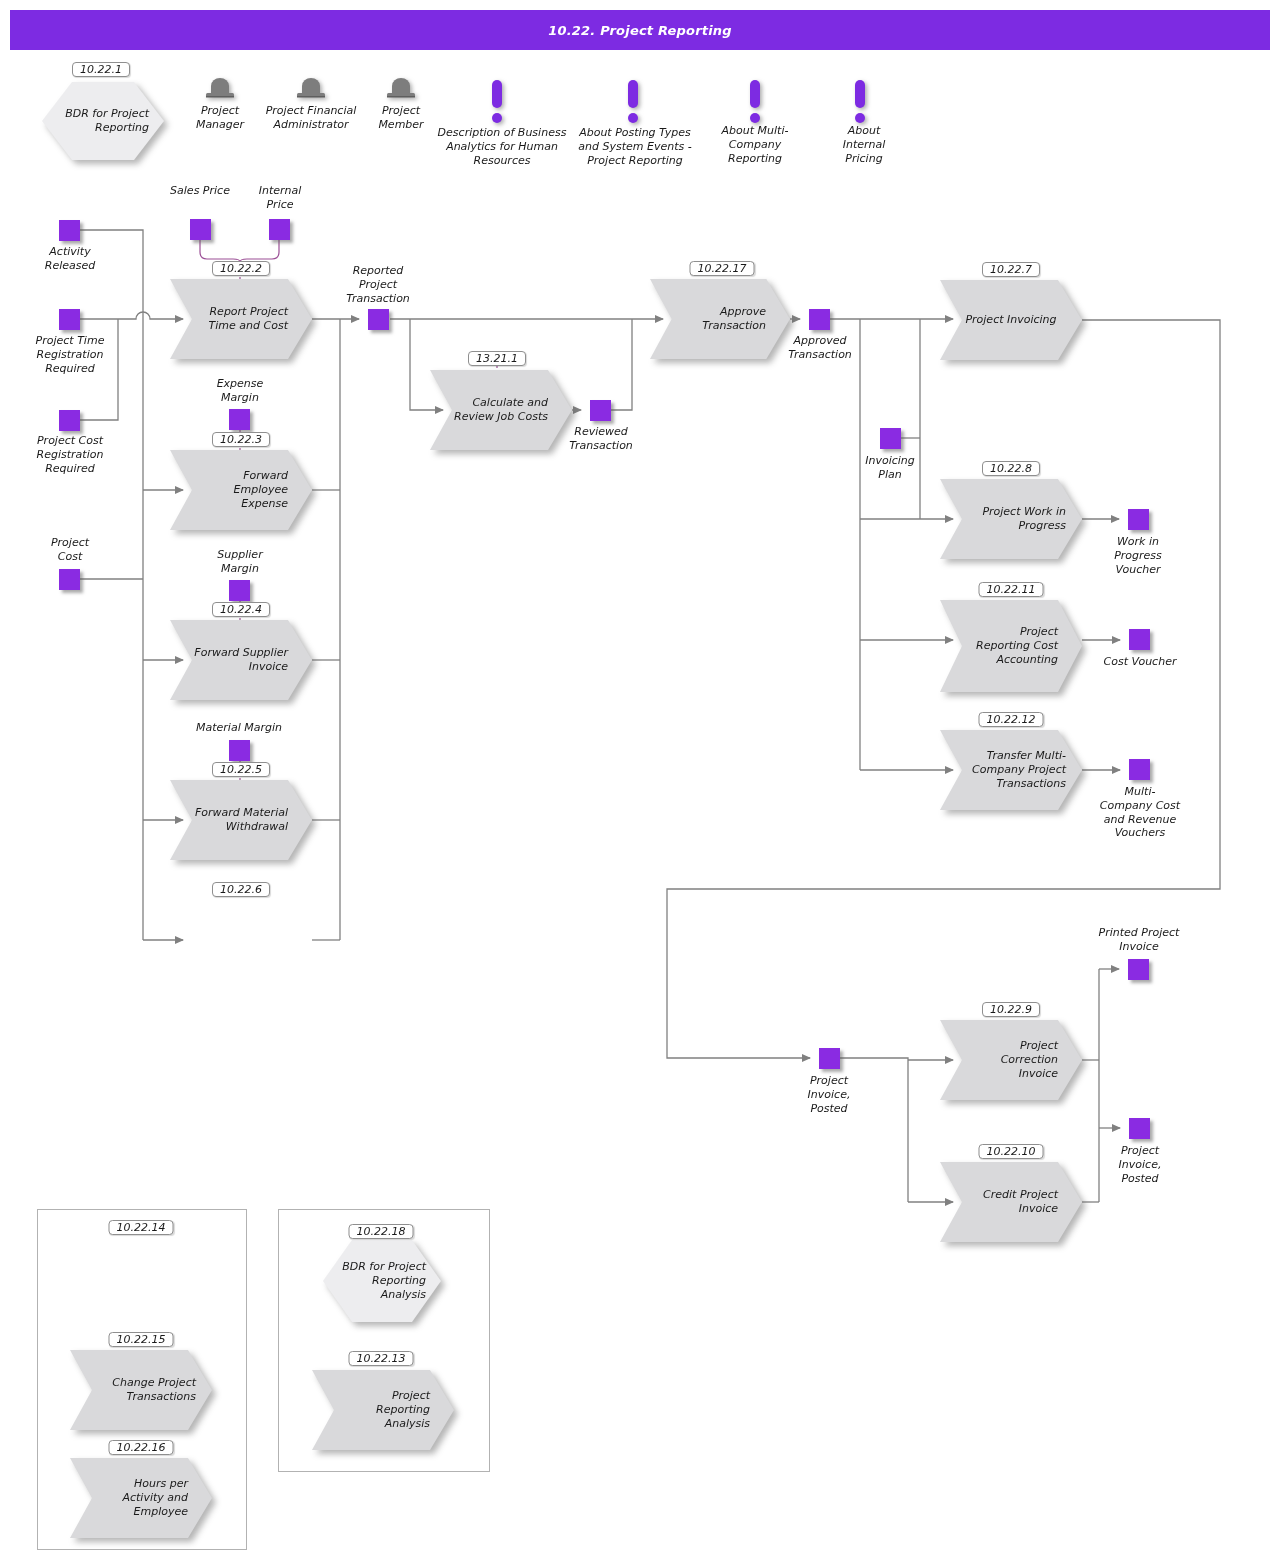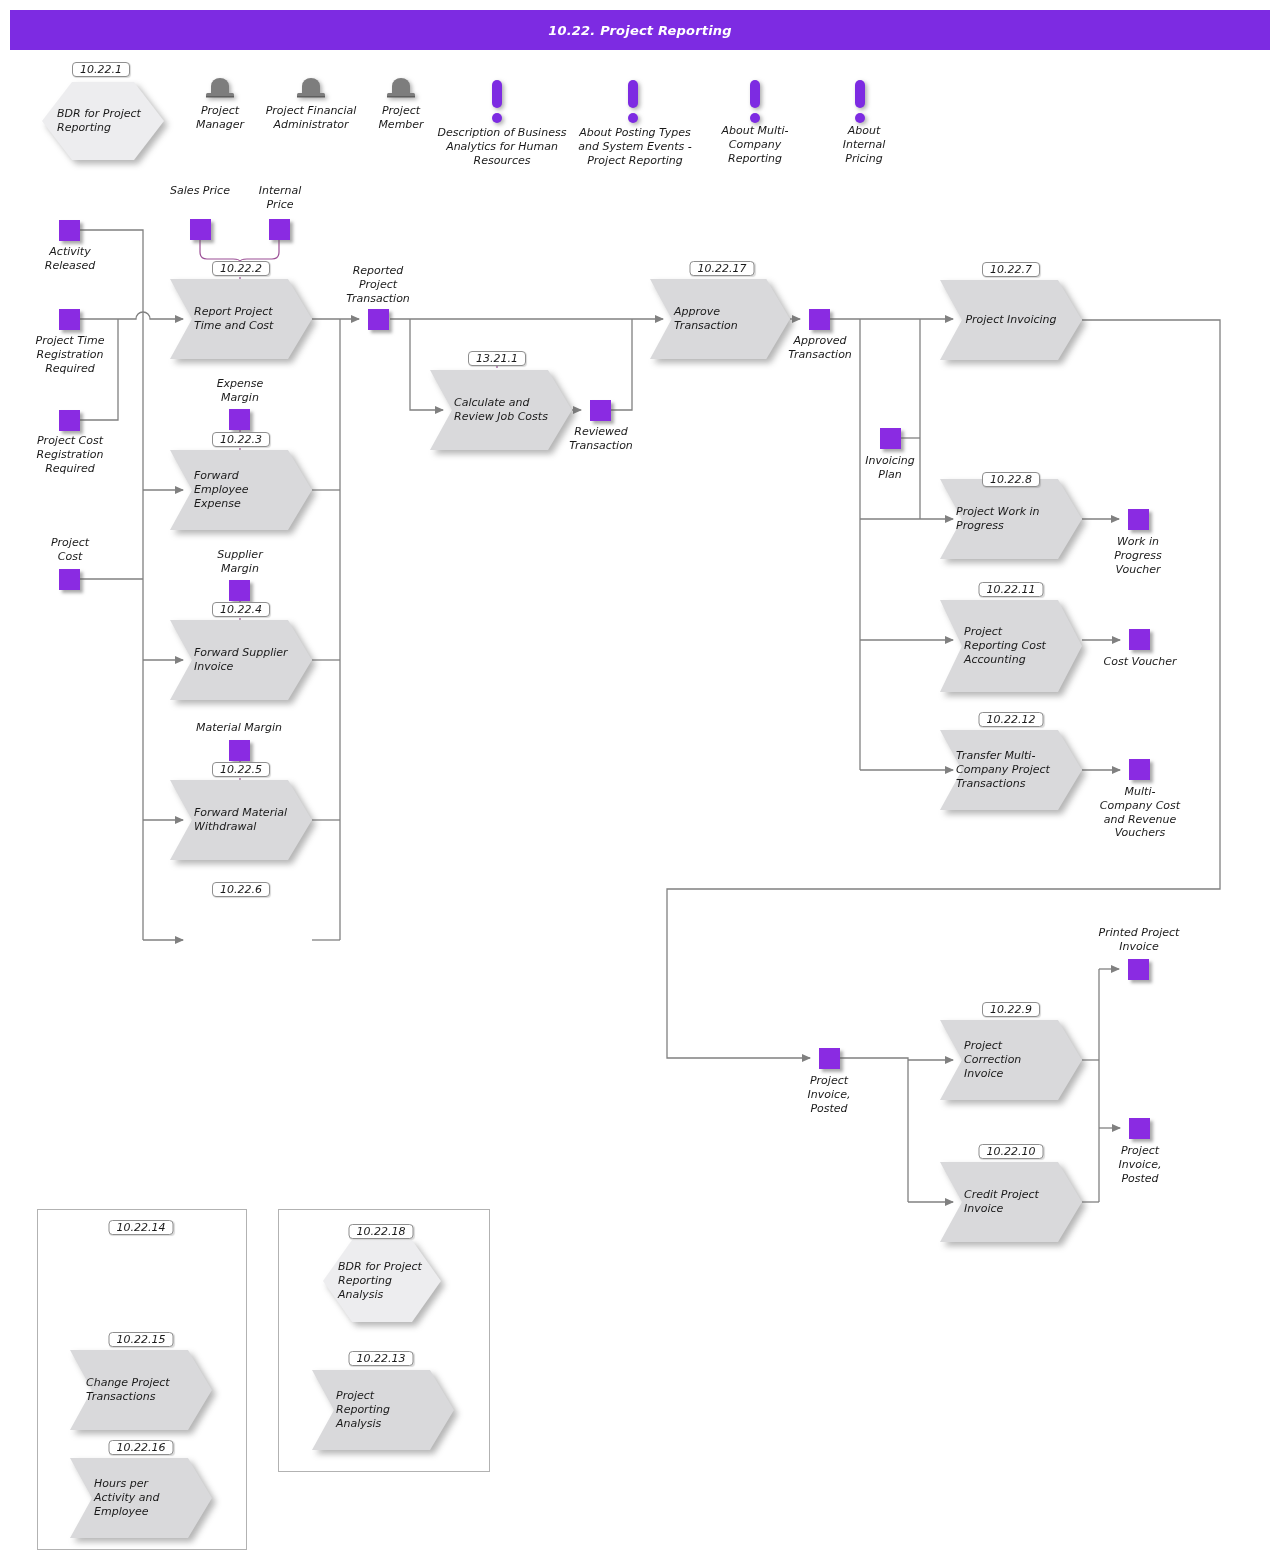--- a/index.html
+++ b/index.html
@@ -9,21 +9,21 @@
     display:flex;align-items:center;justify-content:center;}
   .titlebar .t{color:#fff;font-weight:bold;font-size:13px;letter-spacing:.2px;}
   #wires{position:absolute;left:0;top:0;width:1280px;height:1559px;pointer-events:none;}
   
   .node{position:absolute;}
   .node .shape{position:absolute;left:0;top:0;width:100%;height:100%;
     filter:drop-shadow(4px 4px 3px rgba(90,90,90,.45));}
   .chev polygon{fill:#d9d9db;}
   .hex polygon{fill:#ededef;}
   .node .ctext{position:absolute;inset:0;display:flex;align-items:center;justify-content:center;
-    text-align:left;font-size:11px;line-height:1.28;padding:0 24px 0 24px;box-sizing:border-box;}
+    text-align:right;font-size:11px;line-height:1.28;padding:0 24px 0 24px;box-sizing:border-box;}
   .hex .ctext{padding:0 15px;}
   
   .ref{position:absolute;transform:translateX(-50%);background:#fff;border:1px solid #8f8f8f;
     border-radius:4px;padding:0px 7px;font-size:11px;white-space:nowrap;z-index:5;
     box-shadow:1px 1px 1px rgba(0,0,0,.15);}
   
   .sq{position:absolute;width:21px;height:21px;background:#8a2be2;
     box-shadow:3px 3px 3px rgba(90,90,90,.5);}
   
   .elab{position:absolute;transform:translateX(-50%);text-align:center;font-size:11px;line-height:1.25;}
@@ -221,21 +221,21 @@
     <div class="ctext">Approve Transaction</div>
   </div>
 
   <div class="ref" style="left:1011px;top:262px">10.22.7</div>
   <div class="node chev" style="left:940px;top:280px;width:142px;height:80px">
     <svg class="shape" viewBox="0 0 142 80" preserveAspectRatio="none">
         <polygon points="0,0 118,0 142,40 118,80 0,80 22,40"></polygon>
       </svg>
     <div class="ctext">Project Invoicing</div>
   </div>
-  <div class="ref" style="left:1011px;top:472px">10.22.8</div>
+  <div class="ref" style="left:1011px;top:461px">10.22.8</div>
   <div class="node chev" style="left:940px;top:479px;width:142px;height:80px">
     <svg class="shape" viewBox="0 0 142 80" preserveAspectRatio="none">
         <polygon points="0,0 118,0 142,40 118,80 0,80 22,40"></polygon>
       </svg>
     <div class="ctext" style="padding:0 16px">Project Work in Progress</div>
   </div>
   <div class="ref" style="left:1011px;top:582px">10.22.11</div>
   <div class="node chev" style="left:940px;top:600px;width:142px;height:92px">
     <svg class="shape" viewBox="0 0 142 80" preserveAspectRatio="none">
         <polygon points="0,0 118,0 142,40 118,80 0,80 22,40"></polygon>

